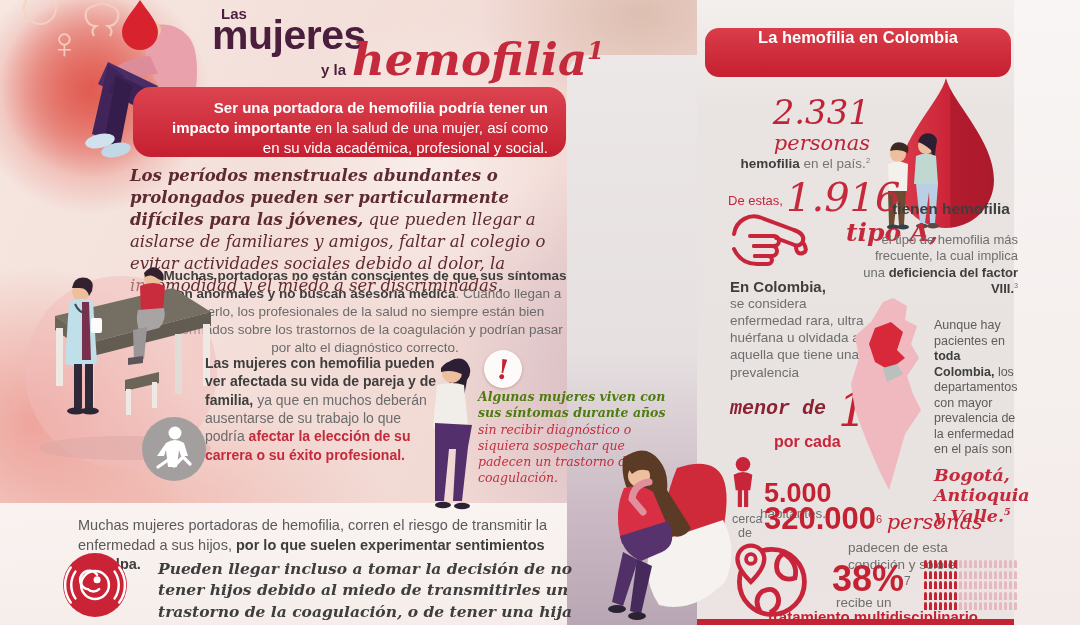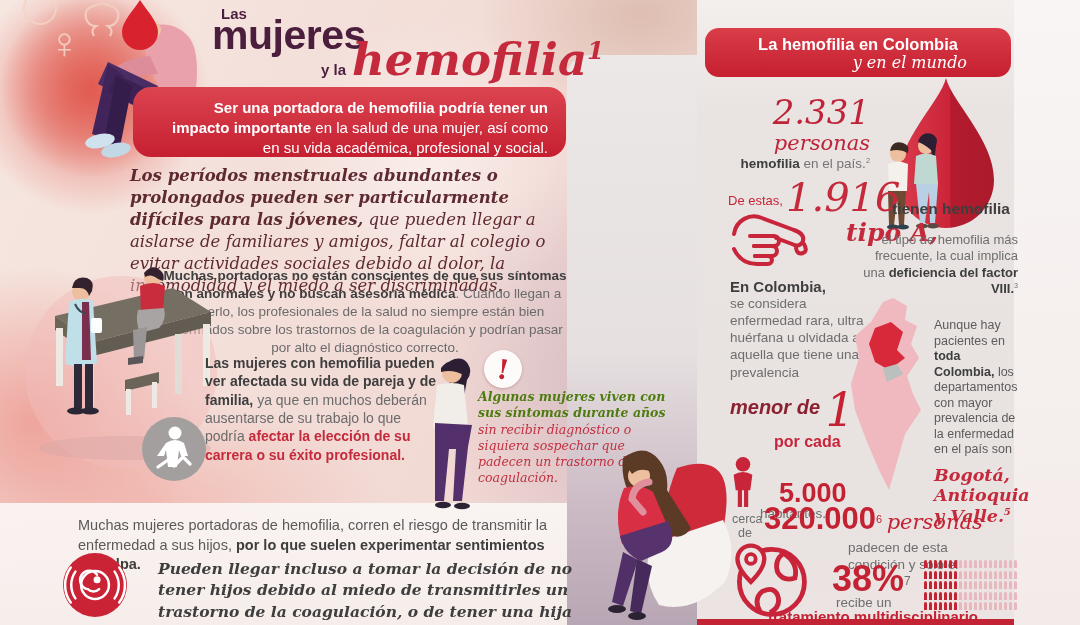--- a/index.html
+++ b/index.html
@@ -48,34 +48,34 @@
   .decision{position:absolute;left:158px;top:558px;width:428px;font-family:"DejaVu Serif",serif;
     font-style:italic;font-weight:700;font-size:15.5px;color:#3e3e3e;line-height:1.38;}
   .excl{position:absolute;left:484px;top:350px;width:38px;height:38px;border-radius:50%;
     background:#fdfbfa;box-shadow:0 1px 3px rgba(120,40,40,.3);display:flex;align-items:center;
     justify-content:center;transform:rotate(10deg);}
   .excl span{color:#c42233;font-weight:800;font-size:27px;font-family:"DejaVu Serif",serif;}
   .gray-icon{position:absolute;left:142px;top:417px;}
   .fetus{position:absolute;left:62px;top:552px;}
   
   .hdr{position:absolute;left:705px;top:28px;width:306px;height:49px;border-radius:14px;
-    background:linear-gradient(180deg,#da3d49,#c51f30);color:#fff;box-sizing:border-box;padding-top:7px;}
+    background:linear-gradient(180deg,#da3d49,#c51f30);color:#fff;box-sizing:border-box;}
   .hdr .l1{text-align:center;font-size:16.5px;font-weight:800;}
   .hdr .l2{text-align:right;padding-right:44px;font-family:"DejaVu Serif",serif;font-style:italic;
     font-size:16px;margin-top:-1px;}
   .estimate{position:absolute;left:688px;top:95px;width:182px;text-align:right;}
   .estimate .intro{font-size:13.5px;color:#757575;}
   .estimate .num{font-family:"DejaVu Serif",serif;font-style:italic;font-size:34px;color:#bf2337;line-height:1.05;}
   .estimate .unit{font-family:"DejaVu Serif",serif;font-style:italic;font-size:21px;color:#bf2337;}
   .estimate .l{font-size:13.5px;color:#757575;line-height:1.3;}
   .typea{position:absolute;left:726px;top:184px;width:292px;height:92px;}
   .typea>span{position:absolute;}
   .colblock{position:absolute;left:730px;top:278px;width:140px;}
   .colblock .p{font-size:13.5px;color:#6e6e6e;line-height:1.27;}
-  .menor{font-family:Liberation Sans, sans-serif;font-style:italic;font-weight:800;font-size:20px;color:#8c2130;}
+  .menor{font-family:Liberation Mono, monospace;font-style:italic;font-weight:800;font-size:20px;color:#8c2130;}
   .one{font-family:"DejaVu Serif",serif;font-style:italic;font-size:46px;color:#c42233;vertical-align:-12px;}
   .porcada{font-size:16px;font-weight:800;color:#c8243a;margin:-4px 0 6px 44px;}
   .cincomil{font-size:27px;font-weight:800;color:#c42233;}
   .mapnote{position:absolute;left:934px;top:318px;width:88px;font-size:12.5px;color:#5c5c5c;line-height:1.24;}
   .cities{font-family:"DejaVu Serif",serif;font-style:italic;font-weight:800;font-size:17.5px;
     color:#c42a3b;line-height:1.18;margin-top:7px;}
   .world{position:absolute;left:726px;top:484px;width:292px;height:140px;}
   .world>span,.world>div{position:absolute;}
   .waffle{display:grid;gap:2.5px 1.6px;}
   .wcell{width:3.4px;height:8px;border-radius:1.6px 1.6px 0 0;background:#e7b9bf;}
@@ -232,21 +232,20 @@
         <path d="M55.5 15 a29 29 0 0 1 0 34"></path>
       <circle cx="32" cy="32" r="13.5"></circle>
       <path d="M34 22 a9 9 0 1 0 -9 14 c3 3 8 3 11 0"></path>
     </g>
     <circle cx="34" cy="27" r="3.4" fill="#fff"></circle>
   </svg>
   <div class="decision">Pueden llegar incluso a tomar la decisión de no tener hijos debido al miedo de transmitirles un trastorno de la coagulación, o de tener una hija que deba, a su vez, enfrentar esta posibilidad</div>
 
   <div class="hdr">
     <div class="l1">La hemofilia en Colombia</div>
-    <div class="l2">y en el mundo</div>
   </div>
 
   <div class="estimate">
     <div><span class="num">2.331</span>
       <span class="unit">personas</span></div>
     <div class="l"><b class="dark">hemofilia</b><span> en el país.</span><sup>2</sup></div>
   </div>
 
   <svg class="abs" style="left:860px;top:74px" width="158" height="170" viewBox="0 0 158 170">
     <defs>
@@ -299,21 +298,21 @@
   <div class="colblock">
     <div class="dark" style="font-size:15px">En Colombia,</div>
     <div class="p">se considera enfermedad rara, ultra huérfana u olvidada a aquella que tiene una prevalencia</div>
     <div style="margin-top:2px"><span class="menor">menor de </span><span class="one">1</span></div>
     <div class="porcada">por cada</div>
     <div style="display:flex;align-items:flex-end">
       <svg width="26" height="52" viewBox="0 0 22 50">
         <circle cx="11" cy="7" r="7" fill="#c8243a"></circle>
         <path d="M2 17 q9 -5 18 0 l-2 15 h-2 v16 h-4 v-16 h-2 v16 h-4 v-16 h-2 z" fill="#c8243a"></path>
       </svg>
-      <span class="cincomil" style="margin-left:23px">5.000</span>
+      <span class="cincomil" style="margin-left:8px">5.000</span>
     </div>
     <div class="p" style="margin-left:30px;margin-top:-4px"><span>habitantes.</span><sup>4</sup></div>
   </div>
 
   <svg class="abs" style="left:845px;top:292px" width="100" height="218" viewBox="0 0 100 218">
     <path d="M48 6 L62 14 L60 28 L72 34 L66 52 L74 66 L62 84 L68 102 L76 118 L60 142 L52 170 L44 198 L34 178 L22 150 L10 118 L6 92 L14 66 L10 44 L26 30 L38 10 Z" fill="#f0b8bf"></path>
     <path d="M30 36 L46 30 L58 40 L52 58 L60 66 L44 78 L30 70 L24 52 Z" fill="#d8293a"></path>
     <path d="M38 76 L52 72 L58 82 L42 90 Z" fill="#b9c0bd"></path>
   </svg>
 

